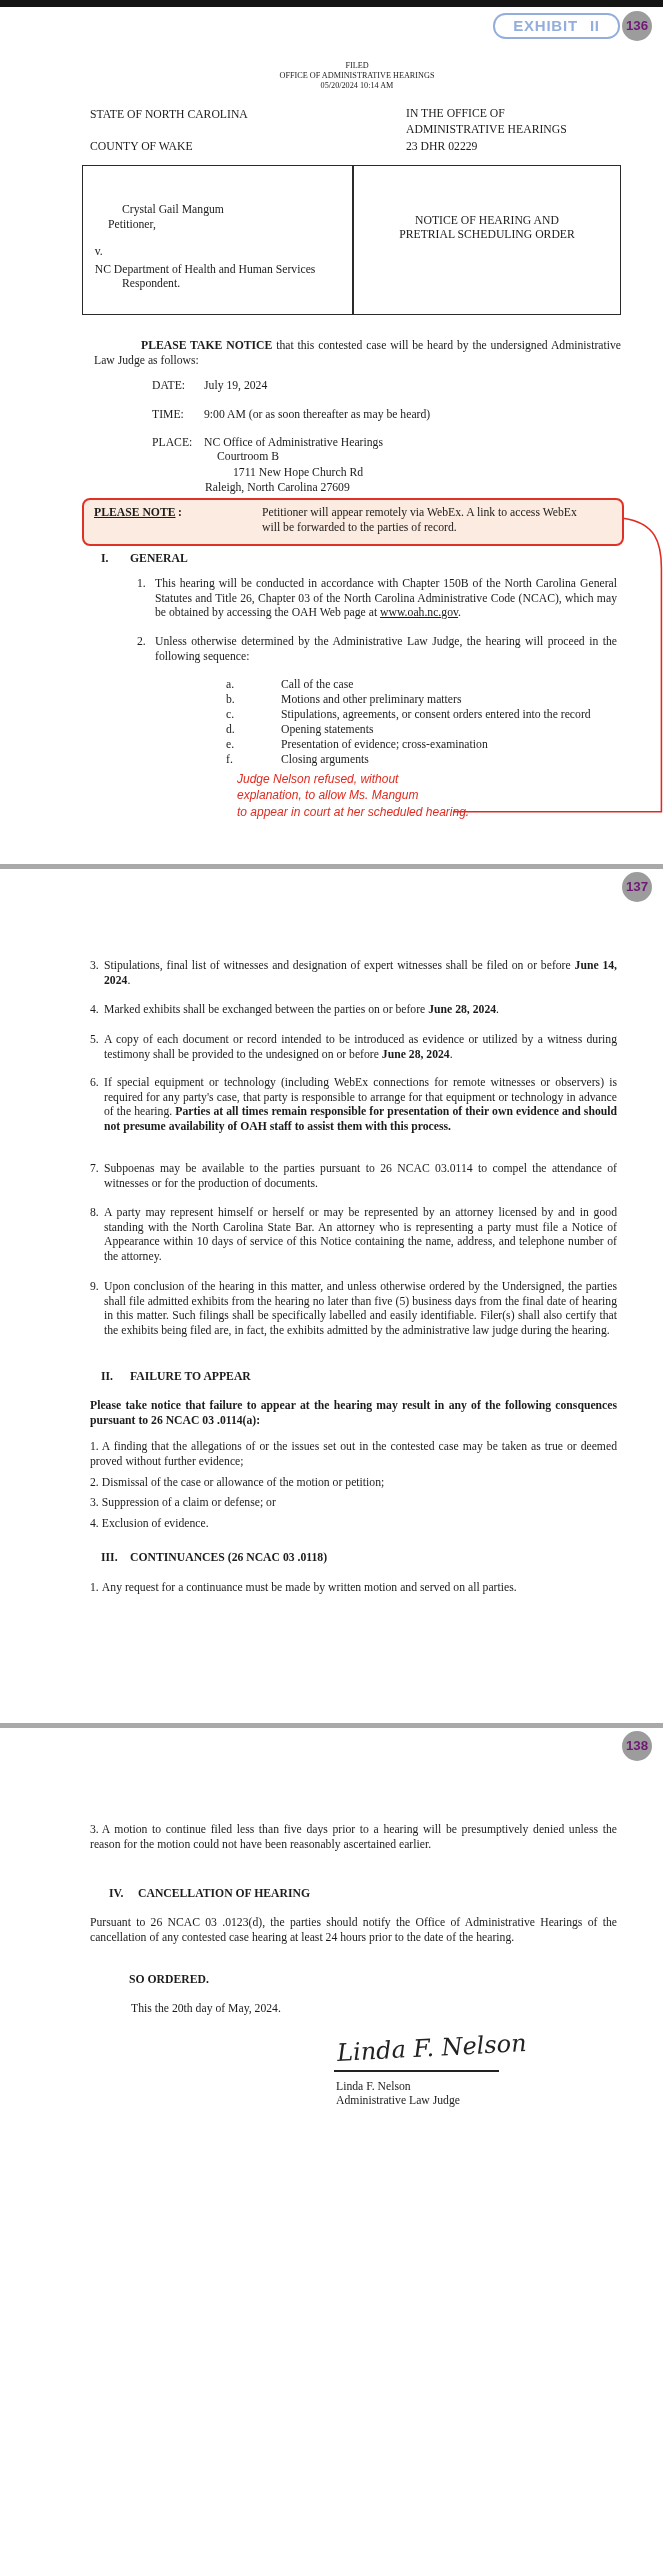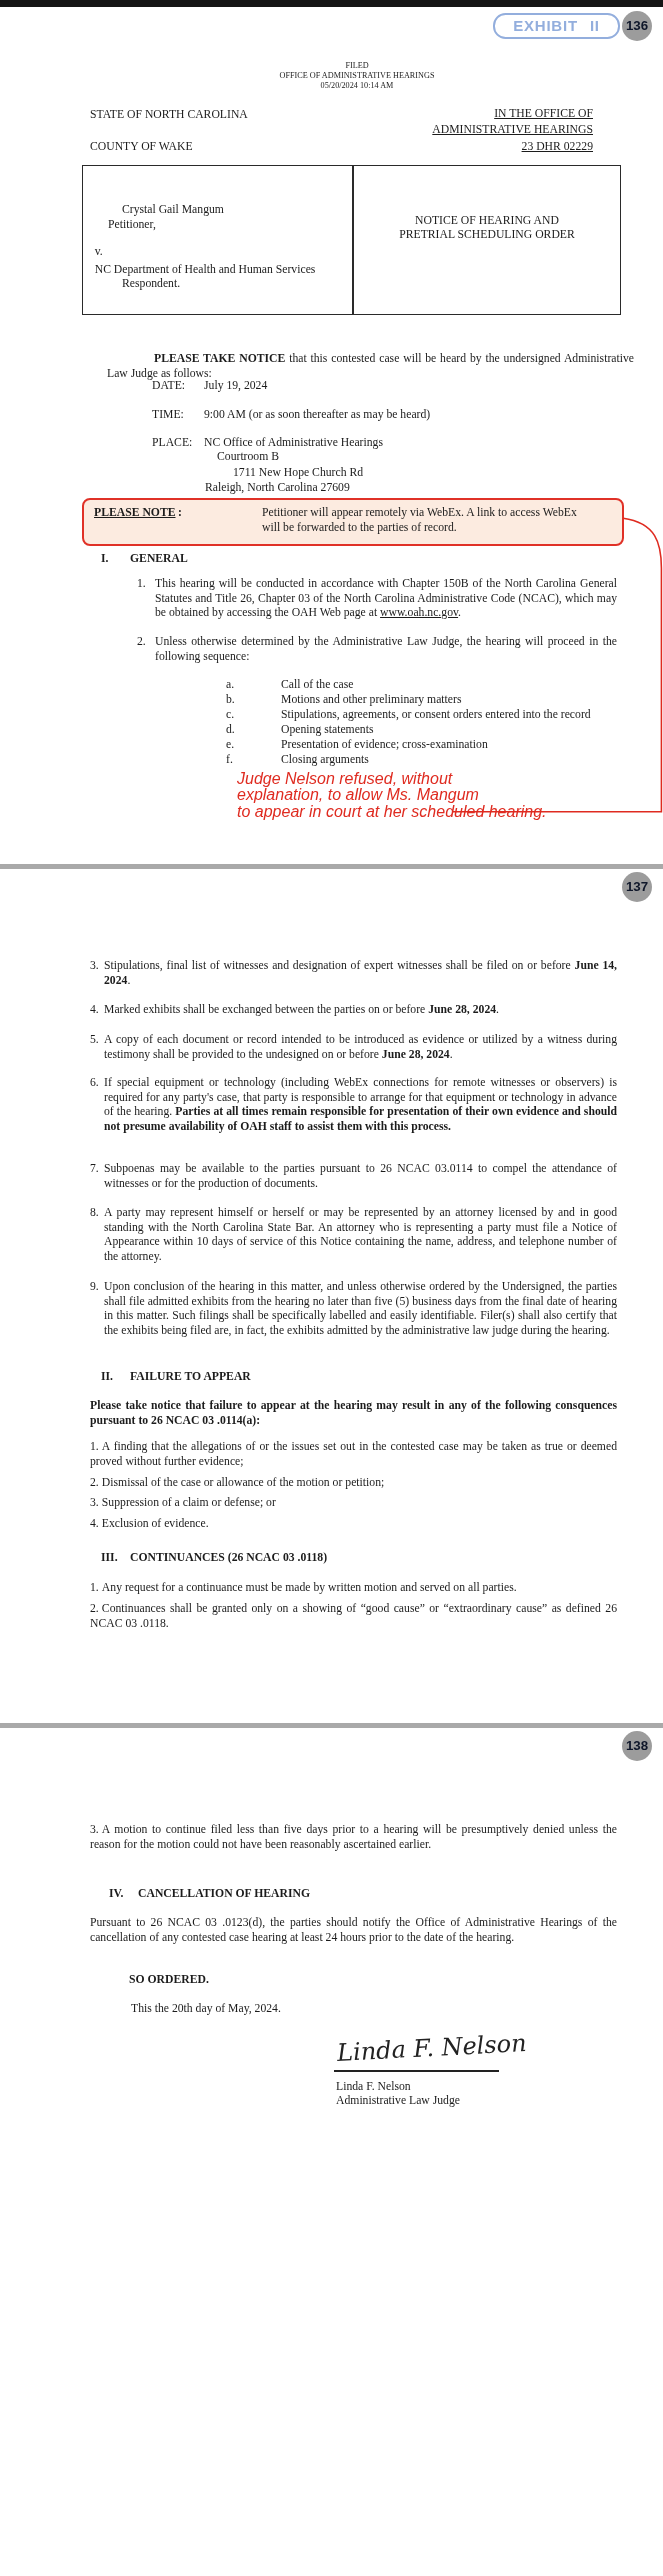--- a/index.html
+++ b/index.html
@@ -15,21 +15,21 @@
   
   .stamp-pill {
     position:absolute; left:493px; top:12.5px; width:123px; height:22px;
     border:2.7px solid #93aedd; border-radius:12.5px;
     color:#93aedd; font-family:"Liberation Sans", sans-serif; font-weight:bold;
     font-size:15px; line-height:22px; text-align:center; letter-spacing:0.8px; word-spacing:7px;
     background:#ffffff;
   }
   .badge {
     position:absolute; left:622px; width:30px; height:30px; border-radius:50%;
-    background:#9c9c9c; color:#0f172a; font-family:"Liberation Sans", sans-serif;
+    background:#9c9c9c; color:#701a75; font-family:"Liberation Sans", sans-serif;
     font-weight:bold; font-size:13.3px; line-height:30px; text-align:center;
   }
 
   .filed { position:absolute; left:226px; top:61px; width:262px; text-align:center;
            font-size:8.2px; line-height:9.8px; }
 
   
   .capbox { position:absolute; left:82px; top:165px; width:537px; height:148px;
             border:1.6px solid #2a2a2a; }
   .capdiv { position:absolute; left:269px; top:0; width:1.6px; height:100%; background:#2a2a2a; }
@@ -62,21 +62,21 @@
 
   .flat { position:absolute; left:90px; width:527px; text-align:justify; line-height:14.5px; }
   .inum { margin-right:3.1px; }
   .boldp { font-weight:bold; }
 
   .seq-row { position:absolute; left:226px; line-height:14.5px; }
   .seq-letter { display:inline-block; width:55px; }
 
   .annot { position:absolute; left:237px; top:771px; color:#df2b20;
            font-family:"Liberation Sans", sans-serif; font-style:italic;
-           font-size:16px; line-height:16.4px; }
+           font-size:12px; line-height:16.4px; }
 
   .connector { position:absolute; left:0; top:0; pointer-events:none; }
 
   .sig-script { position:absolute; left:337px; top:2034px; font-style:italic;
                 font-family:"DejaVu Serif", serif; font-size:24px; color:#222;
                 transform:rotate(-3deg); white-space:nowrap; }
   .sig-line { position:absolute; left:334px; top:2070px; width:165px; height:1.6px; background:#222; }
   .sig-text { position:absolute; left:336px; line-height:14px; }
 
   .ulink { text-decoration:underline; }
@@ -92,38 +92,38 @@
   <div class="badge" style="top:11px;">136</div>
 
   <div class="filed">
     <div>FILED</div>
     <div>OFFICE OF ADMINISTRATIVE HEARINGS</div>
     <div>05/20/2024 10:14 AM</div>
   </div>
 
   <div class="abs" style="left:90px; top:108px;">STATE OF NORTH CAROLINA</div>
   <div class="abs" style="left:90px; top:140px;">COUNTY OF WAKE</div>
-  <div class="abs" style="left:406px; top:106px; width:187px; text-align:right; line-height:16.4px;text-decoration:underline;">
+  <div class="abs" style="left:406px; top:106px; width:187px; text-align:left; line-height:16.4px;">
     <div>IN THE OFFICE OF</div>
     <div>ADMINISTRATIVE HEARINGS</div>
     <div>23 DHR 02229</div>
   </div>
 
   <div class="capbox">
     <div class="capdiv"></div>
     <div class="abs" style="left:23px; top:37px;margin-left:16px;">Crystal Gail Mangum</div>
     <div class="abs" style="left:25px; top:52px;">Petitioner,</div>
     <div class="abs" style="left:11.7px; top:79px;">v.</div>
     <div class="abs" style="left:11.7px; top:97px;">NC Department of Health and Human Services</div>
     <div class="abs" style="left:39px; top:111px;">Respondent.</div>
     <div class="cap-r" style="top:48px;">NOTICE OF HEARING AND</div>
     <div class="cap-r" style="top:62px;">PRETRIAL SCHEDULING ORDER</div>
   </div>
 
-  <p class="lead" style="margin:17px;"><b>PLEASE TAKE NOTICE</b><span> that this contested case will be heard by the undersigned Administrative Law Judge as follows:</span></p>
+  <p class="lead" style="margin:4px;"><b>PLEASE TAKE NOTICE</b><span> that this contested case will be heard by the undersigned Administrative Law Judge as follows:</span></p>
 
   <div class="sched-row" style="top:378px;">
     <span class="sched-label">DATE:</span><span>July 19, 2024</span>
   </div>
   <div class="sched-row" style="top:407px;">
     <span class="sched-label">TIME:</span><span>9:00 AM (or as soon thereafter as may be heard)</span>
   </div>
   <div class="sched-row" style="top:435px;">
     <span class="sched-label">PLACE:</span><span>NC Office of Administrative Hearings</span>
   </div>
@@ -199,21 +199,20 @@
 
   <div class="flat" style="top:1440px;"><span class="inum">1.</span><span>A finding that the allegations of or the issues set out in the contested case may be taken as true or deemed proved without further evidence;</span></div>
   <div class="flat" style="top:1476px;"><span class="inum">2.</span><span>Dismissal of the case or allowance of the motion or petition;</span></div>
   <div class="flat" style="top:1496px;"><span class="inum">3.</span><span>Suppression of a claim or defense; or</span></div>
   <div class="flat" style="top:1517px;"><span class="inum">4.</span><span>Exclusion of evidence.</span></div>
 
   <div class="heading" style="top:1551px;">
     <span class="hnum">III.</span><span>CONTINUANCES (26 NCAC 03 .0118)</span>
   </div>
   <div class="flat" style="top:1581px;"><span class="inum">1.</span><span>Any request for a continuance must be made by written motion and served on all parties.</span></div>
-  <div class="flat" style="top:1602px;"><span class="inum">2.</span><span>Continuances shall be granted only on a showing of “good cause” or “extraordinary cause” as defined 26 NCAC 03 .0118.</span></div>
 
   <div class="graybar" style="top:1723px;"></div>
   <div class="badge" style="top:1731px;">138</div>
 
   <div class="flat" style="top:1823px;"><span class="inum">3.</span><span>A motion to continue filed less than five days prior to a hearing will be presumptively denied unless the reason for the motion could not have been reasonably ascertained earlier.</span></div>
 
   <div class="heading" style="top:1887px; left:109px;">
     <span class="hnum">IV.</span><span>CANCELLATION OF HEARING</span>
   </div>
   <div class="flat" style="top:1916px;">Pursuant to 26 NCAC 03 .0123(d), the parties should notify the Office of Administrative Hearings of the cancellation of any contested case hearing at least 24 hours prior to the date of the hearing.</div>

